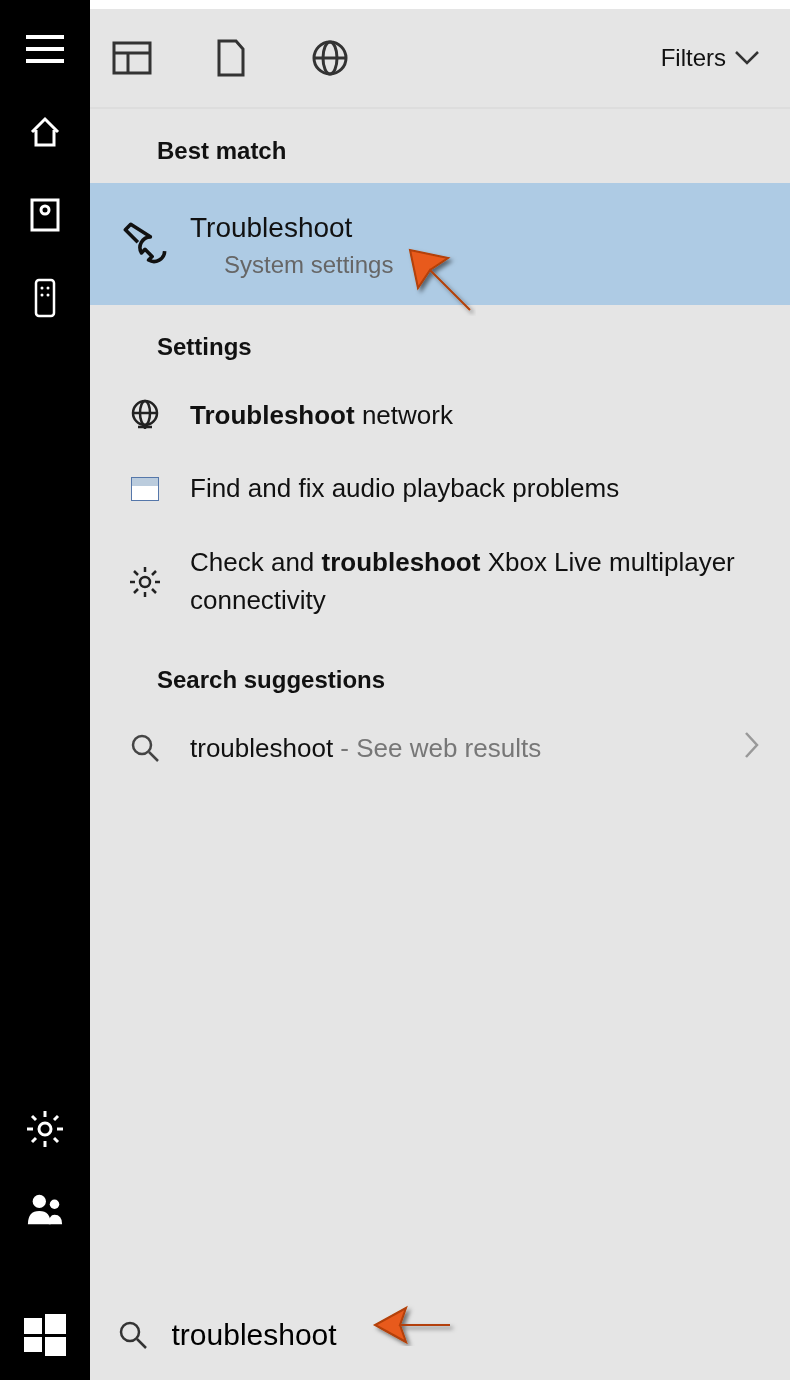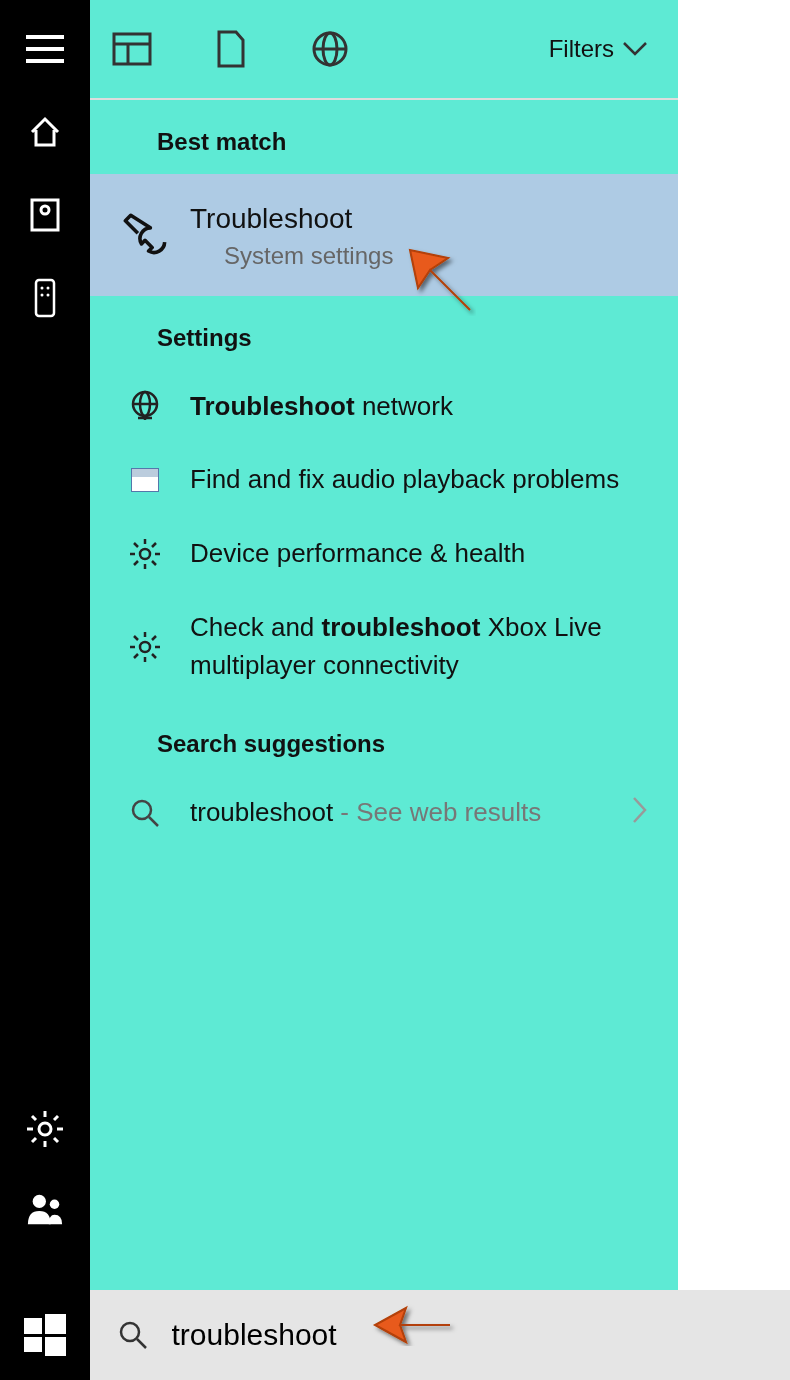--- a/index.html
+++ b/index.html
@@ -45,24 +45,24 @@
     height: 90px;
     display: flex;
     align-items: center;
     justify-content: center;
     margin-top: 20px;
     cursor: pointer;
   }
   .main {
     position: absolute;
     left: 90px;
-    top: 0;
-    width: 588px;
+    top: 9px;
+    width: 700px;
     height: 1290px;
-    background: #5eead4;
+    background: #e5e5e5;
   }
   .top-tabs {
     height: 100px;
     display: flex;
     align-items: center;
     padding: 0 30px 0 20px;
     border-bottom: 2px solid #ddd;
   }
   .tab-icons { display: flex; gap: 55px; align-items: center; }
   .tab-icon {
@@ -322,38 +322,20 @@
     <div class="ri-text"><span class="bold" style="font-weight:600">Troubleshoot</span><span> network</span></div>
   </div>
 
   <div class="result-row">
     <div class="ri-icon">
       <div class="audio-icon-box"></div>
     </div>
     <div class="ri-text">Find and fix audio playback problems</div>
   </div>
 
-  <div class="result-row">
-    <div class="ri-icon">
-      <svg width="32" height="32" viewBox="0 0 32 32">
-          <circle cx="16" cy="16" r="5" fill="none" stroke="#222" stroke-width="2.5"></circle>
-          <g stroke="#222" stroke-width="2.5">
-            <line x1="16" y1="1" x2="16" y2="6"></line>
-            <line x1="16" y1="26" x2="16" y2="31"></line>
-            <line x1="1" y1="16" x2="6" y2="16"></line>
-            <line x1="26" y1="16" x2="31" y2="16"></line>
-            <line x1="5" y1="5" x2="9" y2="9"></line>
-            <line x1="23" y1="23" x2="27" y2="27"></line>
-            <line x1="5" y1="27" x2="9" y2="23"></line>
-            <line x1="23" y1="9" x2="27" y2="5"></line>
-          </g>
-        </svg>
-    </div>
-    <div class="ri-text">Device performance &amp; health</div>
-  </div>
 
   <div class="result-row">
     <div class="ri-icon">
       <svg width="32" height="32" viewBox="0 0 32 32">
           <circle cx="16" cy="16" r="5" fill="none" stroke="#222" stroke-width="2.5"></circle>
           <g stroke="#222" stroke-width="2.5">
             <line x1="16" y1="1" x2="16" y2="6"></line>
             <line x1="16" y1="26" x2="16" y2="31"></line>
             <line x1="1" y1="16" x2="6" y2="16"></line>
             <line x1="26" y1="16" x2="31" y2="16"></line>

